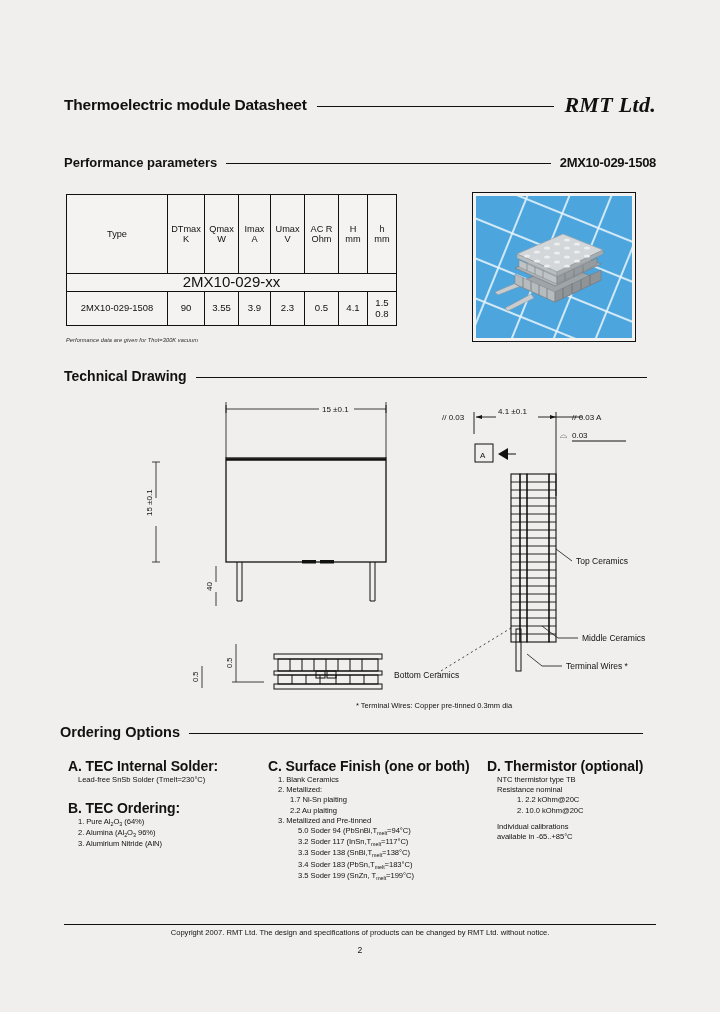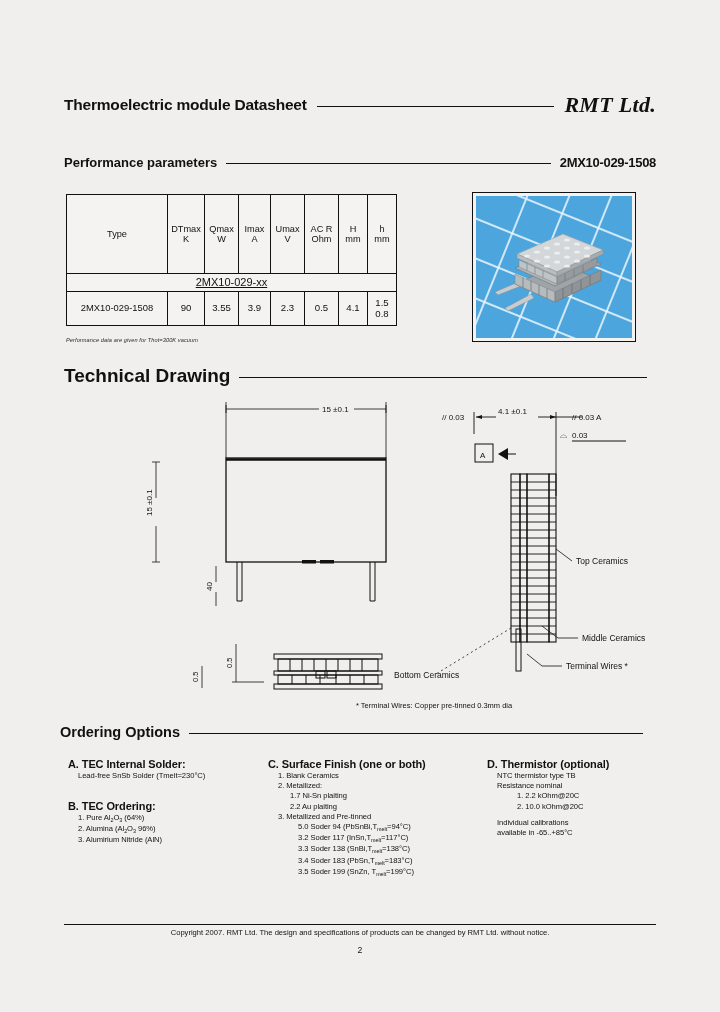--- a/index.html
+++ b/index.html
@@ -79,21 +79,21 @@
     border-top: 1.1px solid #111;
     margin: 0 9px;
     position: relative;
     top: 1px;
   }
 
   #sec-performance { left: 64px; top: 152px; width: 592px; }
   #sec-drawing     { left: 64px; top: 366px; width: 592px; }
   #sec-ordering    { left: 60px; top: 722px; width: 592px; text-align: center; }
   #sec-ordering .section-title { font-size: 14.5px; }
-  #sec-drawing .section-title  { font-size: 19px; }
+  #sec-drawing .section-title  { font-size: 14px; }
 
   
   .param-table {
     position: absolute;
     left: 66px; top: 194px;
     border-collapse: collapse;
     background: #f4f3f1;
   }
   .param-table td, .param-table th {
     border: 1.1px solid #111;
@@ -106,21 +106,21 @@
   }
   .param-table thead th { height: 78px; }
   .col-type  { width: 100px; }
   .col-dt    { width: 36px; }
   .col-qmax  { width: 33px; }
   .col-imax  { width: 31px; }
   .col-umax  { width: 33px; }
   .col-acr   { width: 33px; }
   .col-h     { width: 28px; }
   .col-hh    { width: 28px; }
-  .span-row td { height: 17px; font-size: 11px; text-decoration: underline; }
+  .span-row td { height: 17px; font-size: 15px; }
   .data-row td { height: 33px; font-size: 9.6px; }
   .data-row td.type-cell { font-size: 9.4px; }
   .two-line { line-height: 1.25; }
 
   .table-note {
     position: absolute;
     left: 66px; top: 337px;
     font-size: 5.6px;
     font-style: italic;
     color: #2a2a2a;
@@ -170,21 +170,21 @@
     left: 64px; top: 758px;
     width: 596px; height: 150px;
   }
   .opt-col { position: absolute; top: 0; }
   #opt-a { left: 4px;   width: 200px; }
   #opt-b { left: 4px;   width: 200px; top: 42px; }
   #opt-c { left: 204px; width: 215px; }
   #opt-d { left: 423px; width: 175px; }
 
   .opt-head {
-    font-size: 11px;
+    font-size: 14px;
     font-weight: bold;
     margin: 0 0 1px 0;
     white-space: nowrap;
     letter-spacing: -0.1px;
   }
   .opt-line {
     font-size: 7.6px;
     line-height: 1.34;
     white-space: nowrap;
     letter-spacing: -0.05px;

